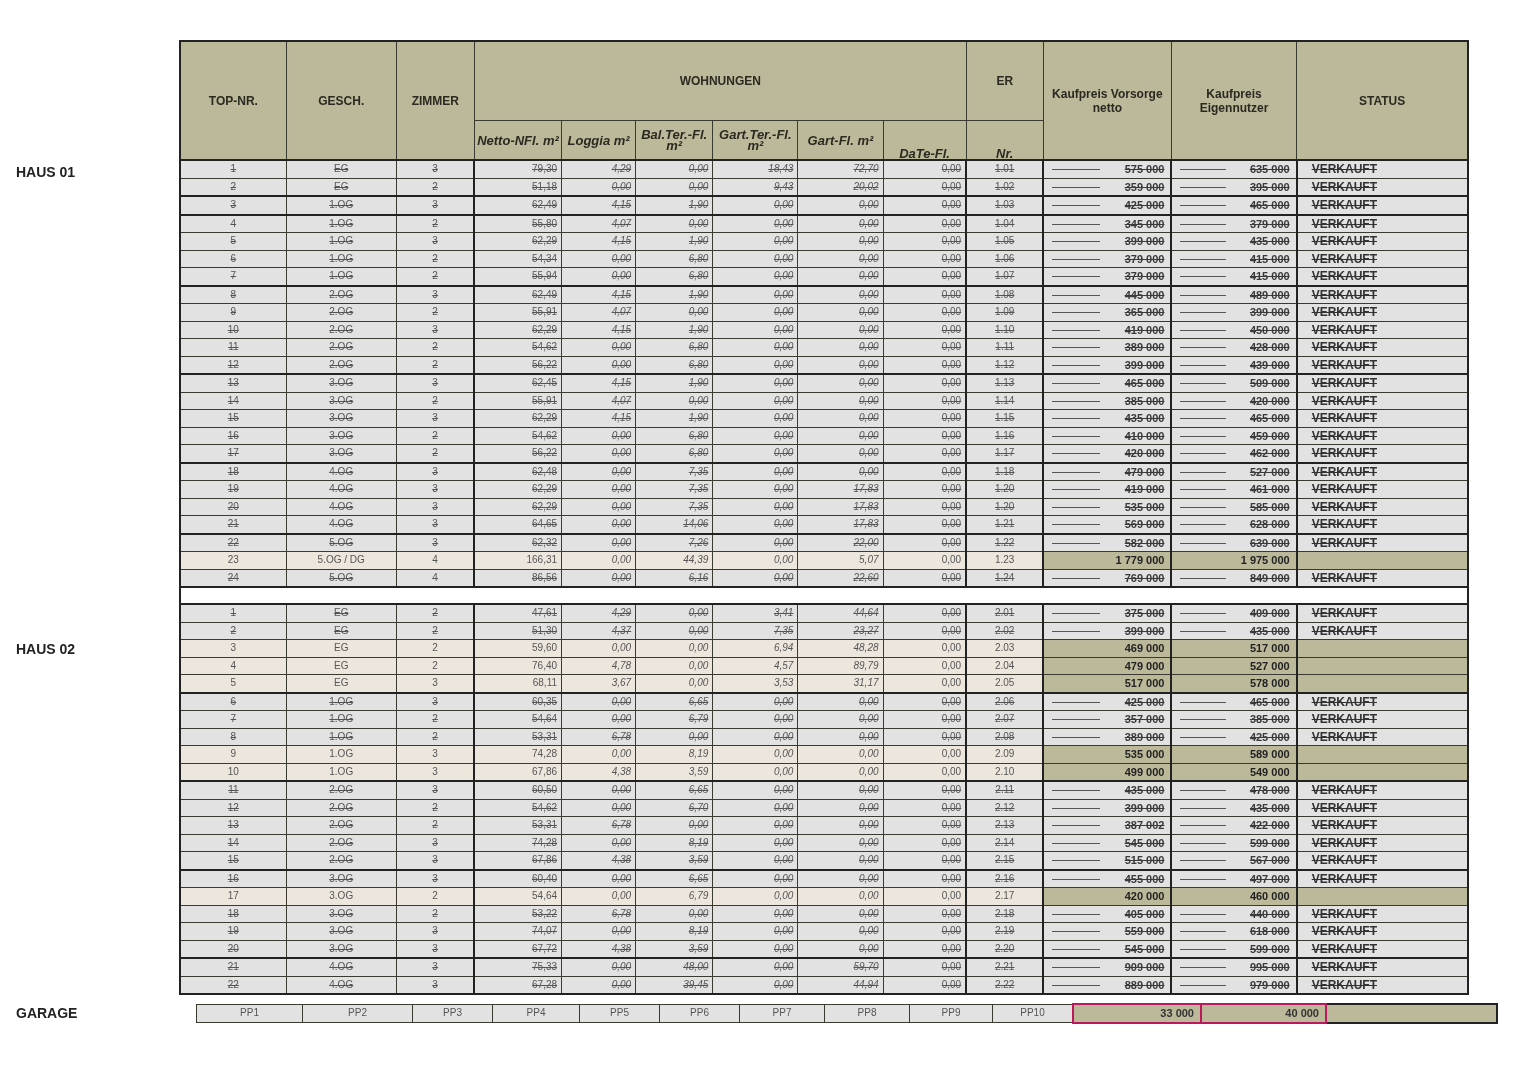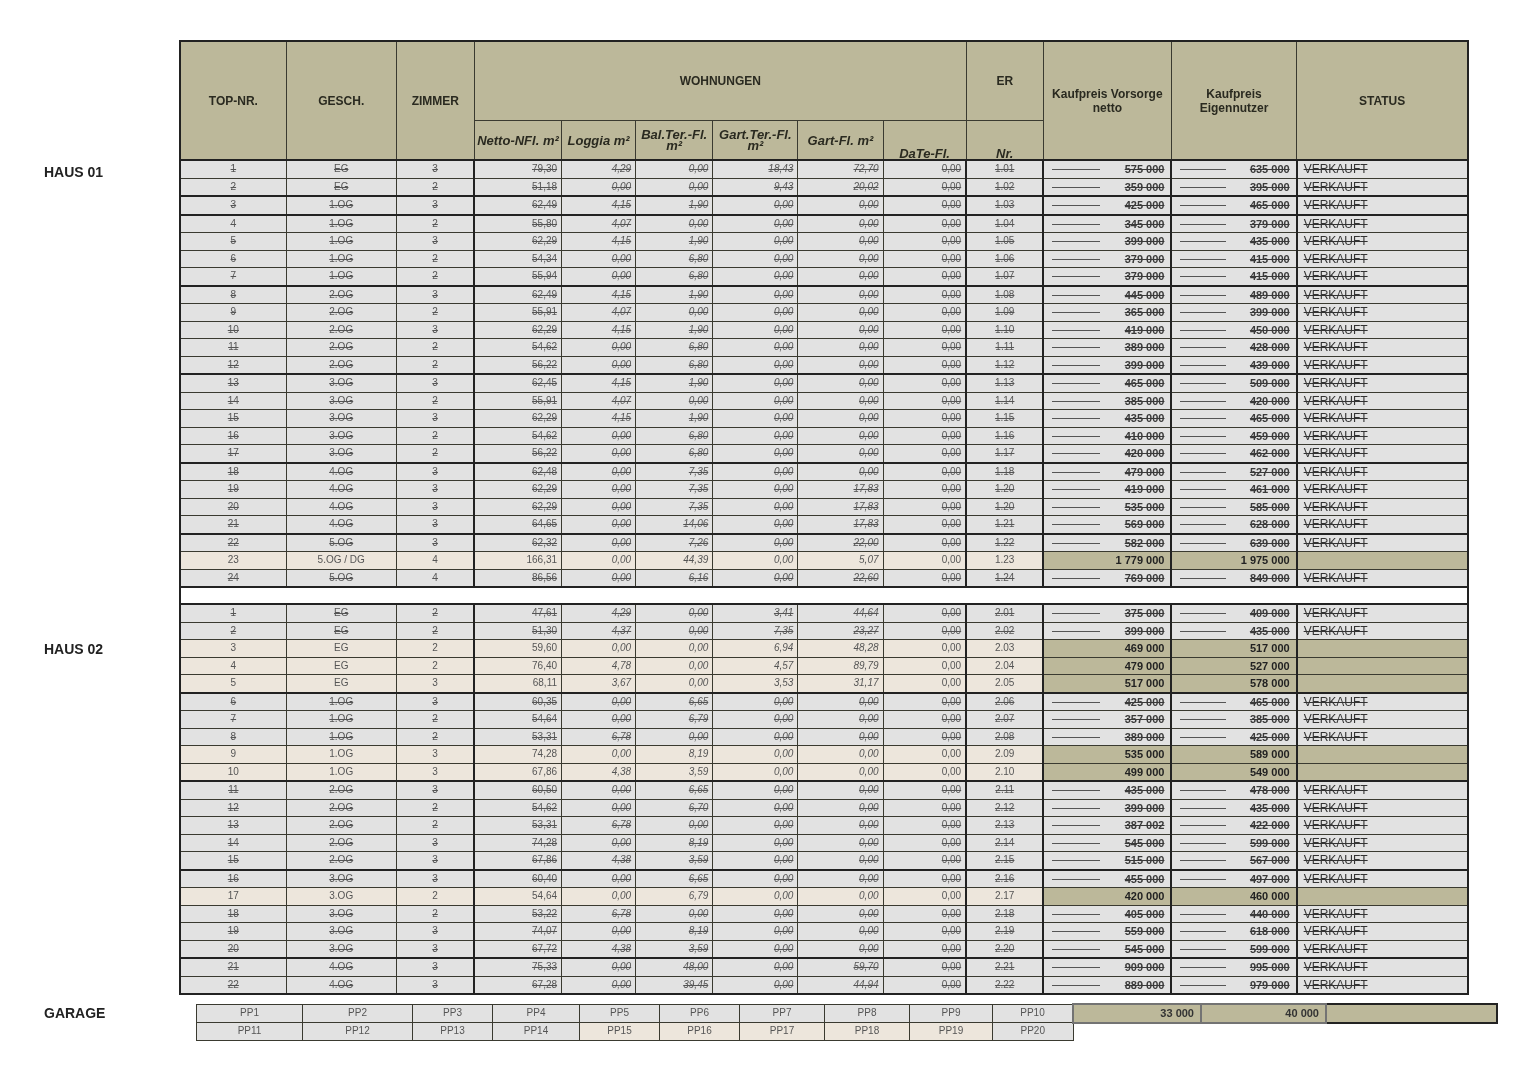--- a/index.html
+++ b/index.html
@@ -1,46 +1,46 @@
 <!DOCTYPE html>
 <html><head>
 <meta charset="utf-8">
 <style>
   html, body { margin: 0; padding: 0; background: #ffffff; }
   body { width: 1536px; height: 1092px; position: relative; font-family: "Liberation Sans", sans-serif; color: #1a1a1a; overflow: hidden; }
-  .section-label { position: absolute; left: 44px; font-weight: bold; font-size: 14px; color: #222; }
+  .section-label { position: absolute; left: 16px; font-weight: bold; font-size: 14px; color: #222; }
   table { border-collapse: collapse; position: absolute; table-layout: fixed; }
   td, th { border: 1px solid #3a3a30; padding: 0; font-size: 10px; height: 16.5px; line-height: 14px; overflow: hidden; white-space: nowrap; }
   .main { left: 179px; top: 40px; width: 1290px; }
   .main th { background: #bcb89a; font-weight: bold; font-size: 12px; color: #2a2a20; text-align: center; white-space: normal; }
   .main th.sub { font-size: 13px; font-style: italic; height: 38px; vertical-align: middle; line-height: 11px; }
   .main th.sub.bottom { vertical-align: bottom; padding-bottom: 0; }
   .main thead tr.h1 th { height: 78px; }
   .main thead { border-bottom: 2px solid #222; }
   td { background: #e2e2e2; color: #555; }
   tr.avail td { background: #ede6dc; }
   td.c { text-align: center; }
   td.r { text-align: right; padding-right: 4px; }
   td.i { font-style: italic; }
   tr.sold td.strike span { text-decoration: line-through; }
   td.price { text-align: right; padding-right: 6px; font-weight: bold; font-size: 11px; color: #3a3a3a; position: relative; }
   tr.sold td.price::before { content: ""; position: absolute; left: 8px; right: 70px; top: 50%; border-top: 1px solid #555; }
   tr.sold td.price span { text-decoration: line-through; }
   tr.avail td.price, tr.avail td.status { background: #bcb89a; color: #222; }
-  td.status { font-weight: normal; font-size: 12px; color: #333; padding-left: 6px; }
+  td.status { font-weight: bold; font-size: 12px; color: #333; padding-left: 14px; }
   tr.sold td.status span { text-decoration: line-through; }
   td.thick-l { border-left: 2px solid #222; }
   tr.grp-start td { border-top: 2px solid #222; }
   tr.spacer td { background: #ffffff; height: 15px; border-left: 2px solid #222; border-right: 2px solid #222; border-top: 2px solid #222; border-bottom: 2px solid #222; }
   .main { border: 2px solid #222; }
   .garage { left: 196px; top: 1003px; }
   .garage td { width: 79px; text-align: center; font-size: 10px; color: #555; }
   .garage td.pp { background: #e2e2e2; }
   .garage td.pp.avail { background: #ede6dc; }
-  .garage td.gprice { background: #bcb89a; text-align: right; padding-right: 6px; font-weight: bold; font-size: 11px; color: #333; border: 2px solid #737373; }
+  .garage td.gprice { background: #bcb89a; text-align: right; padding-right: 6px; font-weight: bold; font-size: 11px; color: #333; border: 2px solid #be185d; }
   .garage td.gstatus { background: #bcb89a; border: 2px solid #222; }
   .garage td.blank { border: none; background: transparent; }
 </style>
 </head>
 <body>
 
 <div class="section-label" style="top:164px;">HAUS 01</div>
 <div class="section-label" style="top:606px;margin-top:35px;">HAUS 02</div>
 <div class="section-label" style="top:1005px;">GARAGE</div>
 
@@ -807,29 +807,14 @@
         <td class="pp">PP5</td>
         <td class="pp">PP6</td>
         <td class="pp">PP7</td>
         <td class="pp">PP8</td>
         <td class="pp">PP9</td>
         <td class="pp">PP10</td>
         <td class="gprice">33 000</td>
         <td class="gprice">40 000</td>
         <td class="gstatus"></td>
       </tr>
-      <tr>
-        <td class="pp">PP11</td>
-        <td class="pp">PP12</td>
-        <td class="pp">PP13</td>
-        <td class="pp">PP14</td>
-        <td class="pp avail">PP15</td>
-        <td class="pp avail">PP16</td>
-        <td class="pp avail">PP17</td>
-        <td class="pp avail">PP18</td>
-        <td class="pp avail">PP19</td>
-        <td class="pp">PP20</td>
-        <td class="blank"></td>
-        <td class="blank"></td>
-        <td class="blank"></td>
-      </tr>
     </tbody>
 </table>
 
 </body></html>

